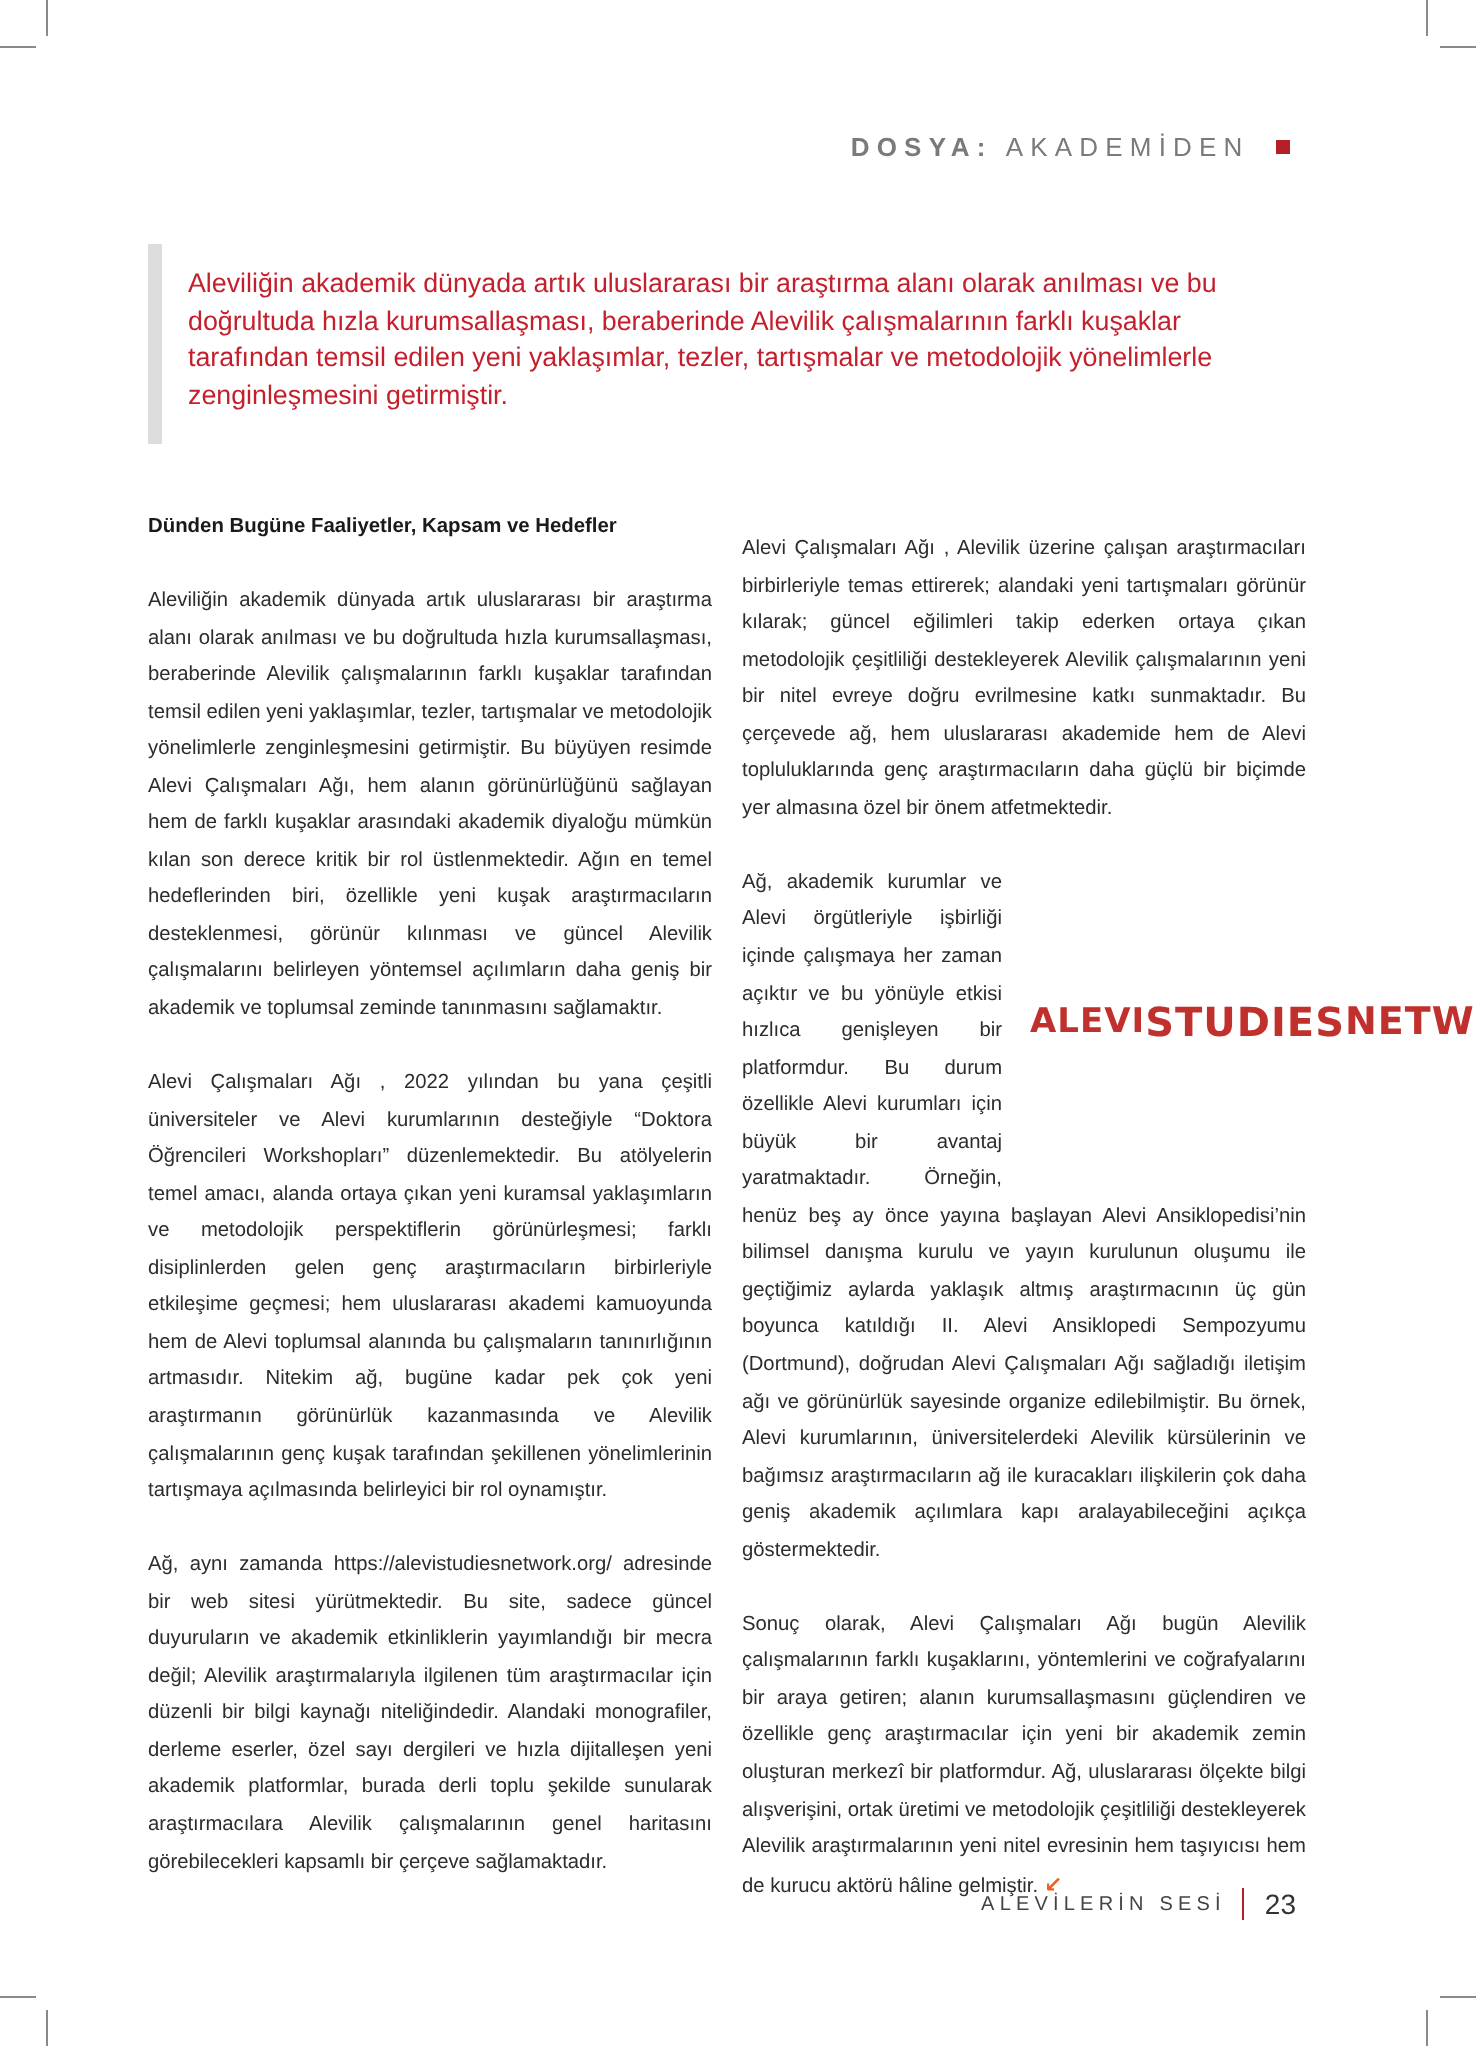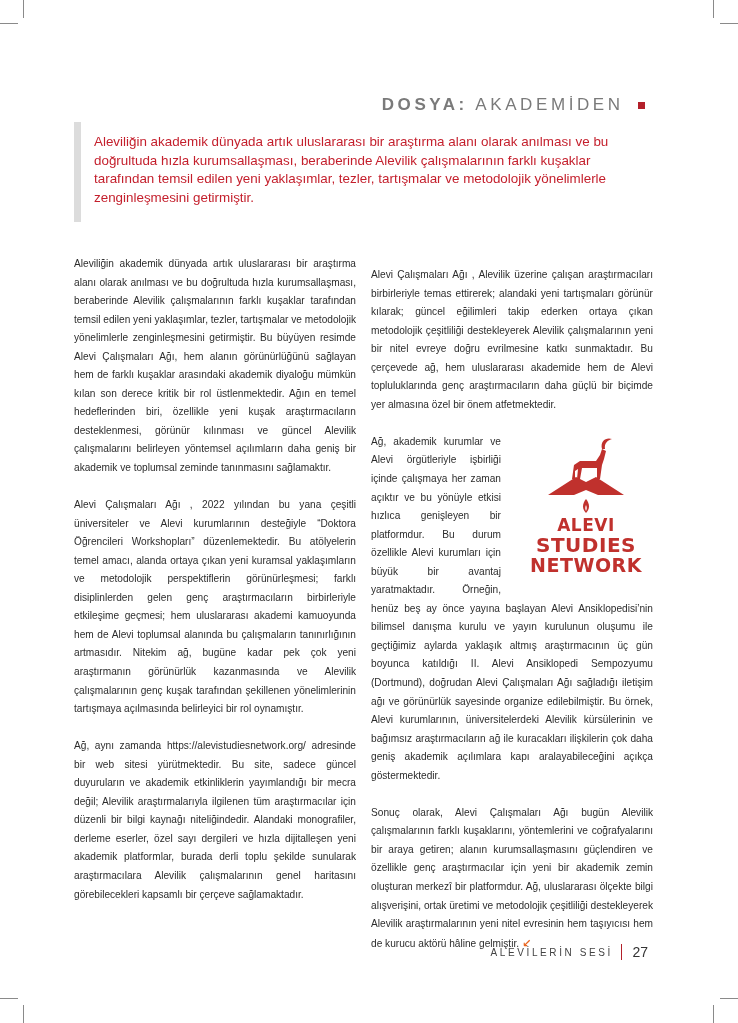--- a/index.html
+++ b/index.html
@@ -2,41 +2,41 @@
 <html><head>
 <meta charset="utf-8">
 <style>
   html, body { margin: 0; padding: 0; background: #ffffff; }
   body { width: 738px; height: 1023px; position: relative; overflow: hidden;
          font-family: "Liberation Sans", "DejaVu Sans", sans-serif; color: #2a2a2a; }
   .crop { position: absolute; background: #8a8a8a; }
   .crop.v { width: 1px; height: 18px; }
   .crop.h { width: 18px; height: 1px; }
 
-  .section-tag { position: absolute; top: 95px; right: 93px; font-size: 17px;
+  .section-tag { position: absolute; top: 66px; right: 93px; font-size: 13px;
                  letter-spacing: 3.6px; color: #7a7a7a; white-space: nowrap; }
   .section-tag b { font-weight: bold; color: #7a7a7a; }
   .section-tag .sq { display: inline-block; width: 7px; height: 7px; background: #b3202a;
                      margin-left: 6px; vertical-align: 1px; }
 
   .pullquote { position: absolute; left: 74px; top: 122px; width: 600px; height: 100px; }
   .pullquote .bar { position: absolute; left: 0; top: 0; width: 7px; height: 100px; background: #dcdcdc; }
   .pullquote .text { position: absolute; left: 20px; top: 11px; width: 540px;
                      font-size: 13.4px; line-height: 18.6px; color: #c41f2c; }
 
   .col { position: absolute; font-size: 10.15px; line-height: 18.55px; color: #2c2c2c;
          text-align: justify; }
   .col p { margin: 0 0 18.5px 0; }
   .col-left { left: 74px; top: 255px; width: 282px; }
   .col-right { left: 371px; top: 266px; width: 282px; }
   .subhead { font-weight: bold; font-size: 10.2px; color: #1a1a1a; margin: 0 0 18.5px 0; line-height: 18.5px; }
 
   .wrap-para { position: relative; }
   .logo { float: right; width: 142px; height: 152px; margin: 2px -4px 4px 14px;
-          display: flex; flex-direction: column; align-items: center; }
+          display: flex; flex-direction: row; align-items: center; }
   .logo svg { display: block; }
   .logo .l1, .logo .l2, .logo .l3 { font-family: "DejaVu Sans", sans-serif; font-weight: bold;
           color: #c0312d; text-align: center; line-height: 20px; letter-spacing: 0.5px; }
   .logo .l1 { font-size: 17px; }
   .logo .l2 { font-size: 20px; }
   .logo .l3 { font-size: 19px; }
   .end-mark { display: inline-block; color: #e8641e; font-weight: bold; font-size: 11px; margin-left: 3px; }
 
   .footer { position: absolute; top: 944px; right: 90px; white-space: nowrap; display: flex; align-items: center; }
   .footer .pub { font-size: 10px; letter-spacing: 2.6px; color: #444; }
@@ -60,20 +60,21 @@
   <span>AKADEMİDEN</span>
   <span class="sq"></span>
 </div>
 
 <div class="pullquote">
   <div class="bar"></div>
   <div class="text">Aleviliğin akademik dünyada artık uluslararası bir araştırma alanı olarak anılması ve bu doğrultuda hızla kurumsallaşması, beraberinde Alevilik çalışmalarının farklı kuşaklar tarafından temsil edilen yeni yaklaşımlar, tezler, tartışmalar ve metodolojik yönelimlerle zenginleşmesini getirmiştir.</div>
 </div>
 
 <div class="col col-left">
+  <div class="subhead">Dünden Bugüne Faaliyetler, Kapsam ve Hedefler</div>
   <p>Aleviliğin akademik dünyada artık uluslararası bir araştırma alanı olarak anılması ve bu doğrultuda hızla kurumsallaşması, beraberinde Alevilik çalışmalarının farklı kuşaklar tarafından temsil edilen yeni yaklaşımlar, tezler, tartışmalar ve metodolojik yönelimlerle zenginleşmesini getirmiştir. Bu büyüyen resimde Alevi Çalışmaları Ağı, hem alanın görünürlüğünü sağlayan hem de farklı kuşaklar arasındaki akademik diyaloğu mümkün kılan son derece kritik bir rol üstlenmektedir. Ağın en temel hedeflerinden biri, özellikle yeni kuşak araştırmacıların desteklenmesi, görünür kılınması ve güncel Alevilik çalışmalarını belirleyen yöntemsel açılımların daha geniş bir akademik ve toplumsal zeminde tanınmasını sağlamaktır.</p>
   <p>Alevi Çalışmaları Ağı , 2022 yılından bu yana çeşitli üniversiteler ve Alevi kurumlarının desteğiyle “Doktora Öğrencileri Workshopları” düzenlemektedir. Bu atölyelerin temel amacı, alanda ortaya çıkan yeni kuramsal yaklaşımların ve metodolojik perspektiflerin görünürleşmesi; farklı disiplinlerden gelen genç araştırmacıların birbirleriyle etkileşime geçmesi; hem uluslararası akademi kamuoyunda hem de Alevi toplumsal alanında bu çalışmaların tanınırlığının artmasıdır. Nitekim ağ, bugüne kadar pek çok yeni araştırmanın görünürlük kazanmasında ve Alevilik çalışmalarının genç kuşak tarafından şekillenen yönelimlerinin tartışmaya açılmasında belirleyici bir rol oynamıştır.</p>
   <p>Ağ, aynı zamanda https://alevistudiesnetwork.org/ adresinde bir web sitesi yürütmektedir. Bu site, sadece güncel duyuruların ve akademik etkinliklerin yayımlandığı bir mecra değil; Alevilik araştırmalarıyla ilgilenen tüm araştırmacılar için düzenli bir bilgi kaynağı niteliğindedir. Alandaki monografiler, derleme eserler, özel sayı dergileri ve hızla dijitalleşen yeni akademik platformlar, burada derli toplu şekilde sunularak araştırmacılara Alevilik çalışmalarının genel haritasını görebilecekleri kapsamlı bir çerçeve sağlamaktadır.</p>
 </div>
 
 <div class="col col-right">
   <p>Alevi Çalışmaları Ağı , Alevilik üzerine çalışan araştırmacıları birbirleriyle temas ettirerek; alandaki yeni tartışmaları görünür kılarak; güncel eğilimleri takip ederken ortaya çıkan metodolojik çeşitliliği destekleyerek Alevilik çalışmalarının yeni bir nitel evreye doğru evrilmesine katkı sunmaktadır. Bu çerçevede ağ, hem uluslararası akademide hem de Alevi topluluklarında genç araştırmacıların daha güçlü bir biçimde yer almasına özel bir önem atfetmektedir.</p>
   <div class="wrap-para">
     <div class="logo">
       <svg width="100" height="80" viewBox="0 0 100 80">
@@ -92,14 +93,14 @@
       <div class="l3">NETWORK</div>
     </div>
     <p>Ağ, akademik kurumlar ve Alevi örgütleriyle işbirliği içinde çalışmaya her zaman açıktır ve bu yönüyle etkisi hızlıca genişleyen bir platformdur. Bu durum özellikle Alevi kurumları için büyük bir avantaj yaratmaktadır. Örneğin, henüz beş ay önce yayına başlayan Alevi Ansiklopedisi’nin bilimsel danışma kurulu ve yayın kurulunun oluşumu ile geçtiğimiz aylarda yaklaşık altmış araştırmacının üç gün boyunca katıldığı II. Alevi Ansiklopedi Sempozyumu (Dortmund), doğrudan Alevi Çalışmaları Ağı sağladığı iletişim ağı ve görünürlük sayesinde organize edilebilmiştir. Bu örnek, Alevi kurumlarının, üniversitelerdeki Alevilik kürsülerinin ve bağımsız araştırmacıların ağ ile kuracakları ilişkilerin çok daha geniş akademik açılımlara kapı aralayabileceğini açıkça göstermektedir.</p>
   </div>
   <p><span>Sonuç olarak, Alevi Çalışmaları Ağı bugün Alevilik çalışmalarının farklı kuşaklarını, yöntemlerini ve coğrafyalarını bir araya getiren; alanın kurumsallaşmasını güçlendiren ve özellikle genç araştırmacılar için yeni bir akademik zemin oluşturan merkezî bir platformdur. Ağ, uluslararası ölçekte bilgi alışverişini, ortak üretimi ve metodolojik çeşitliliği destekleyerek Alevilik araştırmalarının yeni nitel evresinin hem taşıyıcısı hem de kurucu aktörü hâline gelmiştir.</span><span class="end-mark">↙</span></p>
 </div>
 
 <div class="footer">
   <span class="pub">ALEVİLERİN SESİ</span>
   <span class="sep"></span>
-  <span class="num">27</span>
+  <span class="num">23</span>
 </div>
 
 </body></html>

